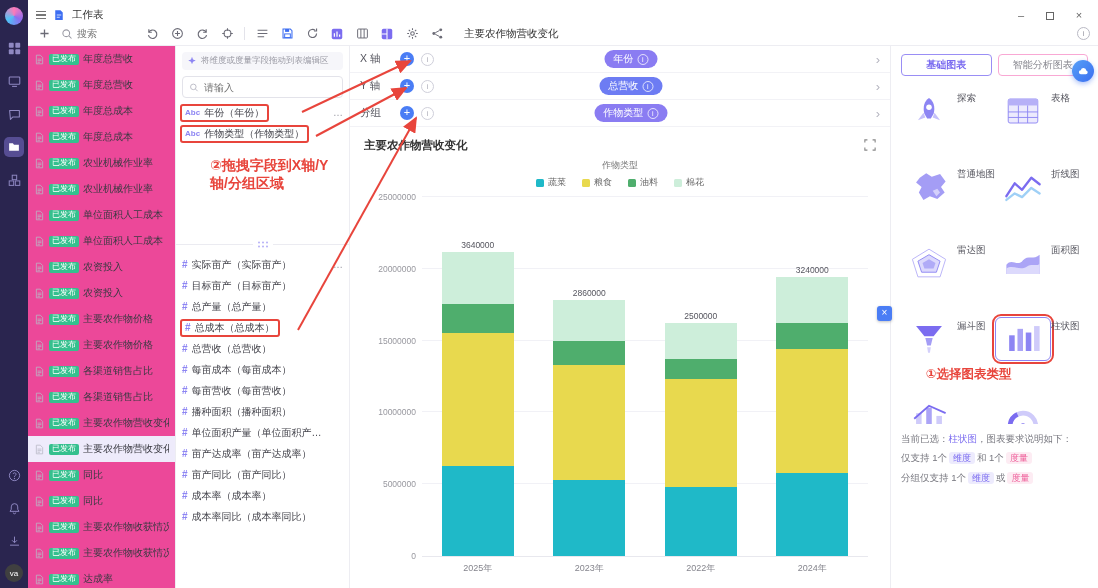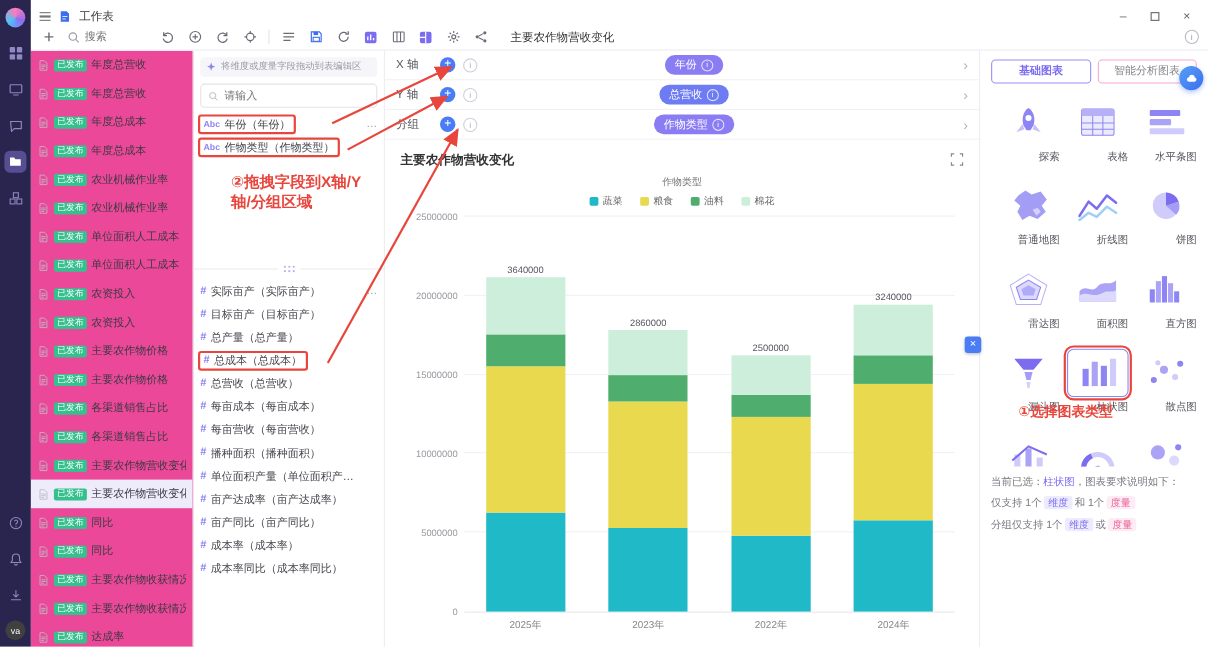--- a/index.html
+++ b/index.html
@@ -97,21 +97,21 @@
 .bar-label{position:absolute;transform:translateX(-50%);font-size:8.5px;color:#55555e;white-space:nowrap;}
 .x-labels{display:flex;margin:5px 8px 0 58px;}
 .x-label{flex:1;text-align:center;font-size:9px;color:#85858d;}
 
 
 .rpanel{position:absolute;right:0;top:46px;width:208px;bottom:0;border-left:1px solid #ededf2;background:#fff;padding:8px 10px;}
 .picker-tabs{display:flex;gap:6px;}
 .ptab{flex:1;text-align:center;font-size:10px;height:22px;line-height:20px;border:1px solid #f9a8d4;border-radius:4px;color:#85858d;cursor:pointer;white-space:nowrap;}
 .ptab.active{color:#7b6cf0;border-color:#9a8ef5;font-weight:700;}
 .picker-grid{display:grid;grid-template-columns:repeat(3,1fr);grid-auto-rows:76px;margin-top:8px;height:340px;overflow:hidden;}
-.pcell{display:flex;flex-direction:column;align-items:flex-end;padding-top:5px;cursor:pointer;}
+.pcell{display:flex;flex-direction:row;align-items:flex-start;padding-top:5px;cursor:pointer;}
 .picon{width:56px;height:44px;display:flex;align-items:center;justify-content:center;border-radius:6px;}
 .plabel{font-size:9.5px;color:#55555e;margin-top:3px;white-space:nowrap;}
 .pcell.selected .picon{border:1.5px solid #8d85f3;outline:2px solid #e8453c;outline-offset:1px;}
 .picker-note{margin-top:8px;font-size:9.5px;color:#77777f;}
 .note-line{margin-top:5px;line-height:1.5;}
 .note-chart{color:#7b6cf0;}
 .badge-dim{background:#edebfd;color:#7b6cf0;border-radius:3px;padding:1px 4px;font-size:9px;margin:0 2px;}
 .badge-meas{background:#fdecf3;color:#ee5f9a;border-radius:3px;padding:1px 4px;font-size:9px;margin:0 2px;}
 
 

